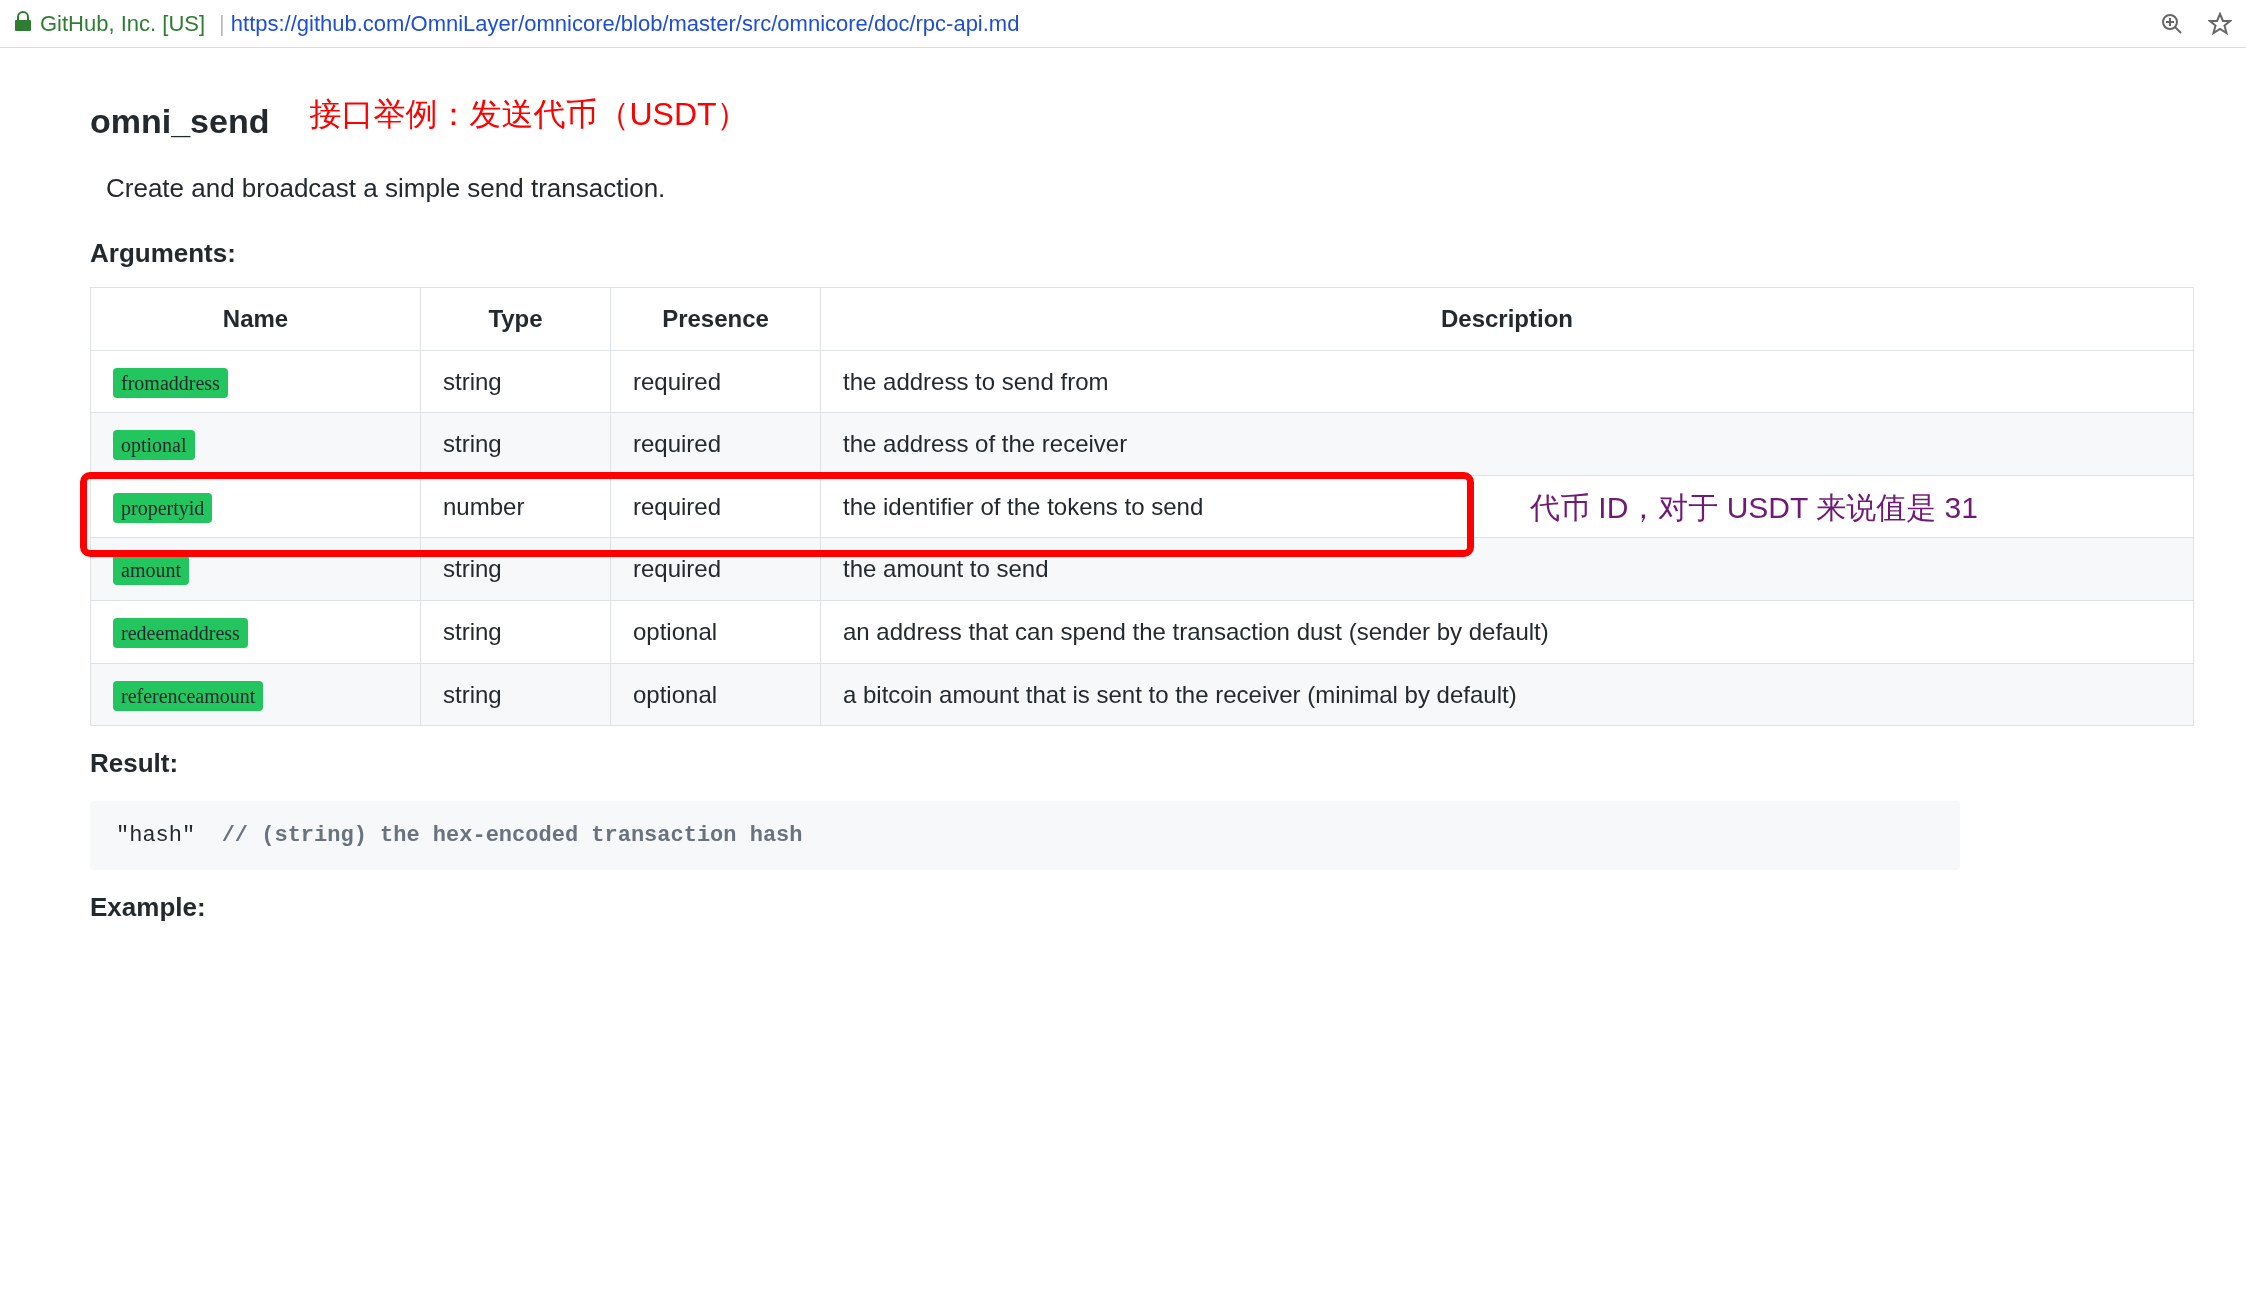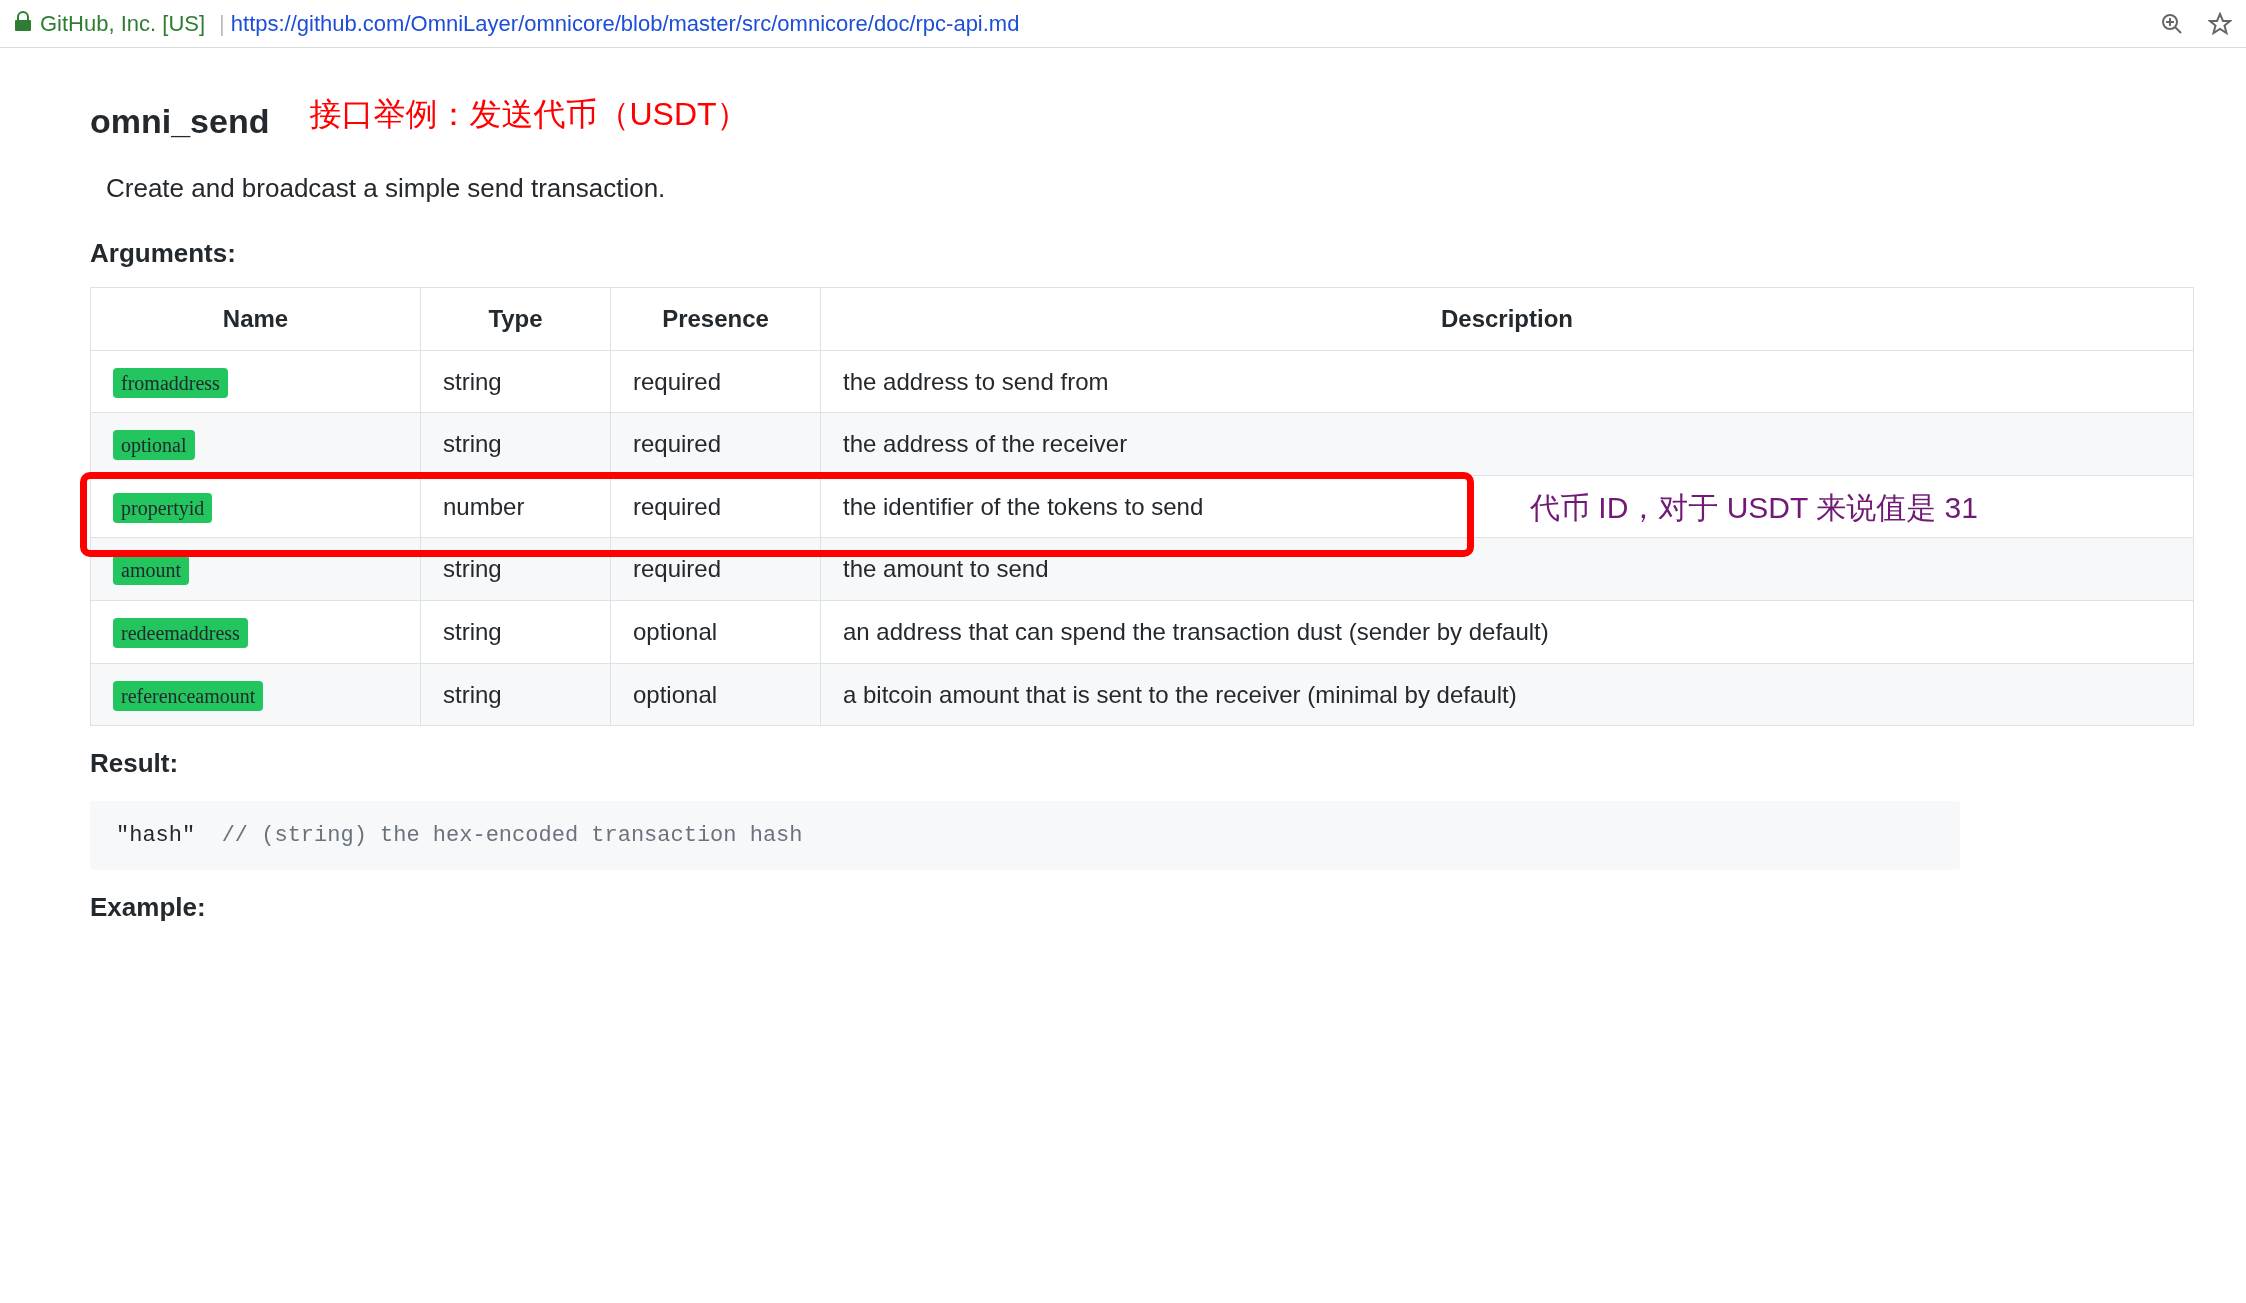--- a/index.html
+++ b/index.html
@@ -144,21 +144,21 @@
     background: #f6f8fa;
     padding: 22px 26px;
     font-family: SFMono-Regular, Consolas, "Liberation Mono", Menlo, monospace;
     font-size: 22px;
     border-radius: 4px;
     width: 1870px;
     box-sizing: border-box;
     overflow: hidden;
   }
   pre.result .str { color: #24292e; }
-  pre.result .cmt { color: #6a737d; }
+  pre.result .cmt { color: #6a737d; font-weight: bold; }
 </style>
 </head>
 <body>
 
 <div class="addrbar">
   <div class="addr-left">
     <span class="lock">
       <svg width="18" height="20" viewBox="0 0 18 20">
           <path fill="#2e7d32" d="M3 9V6a6 6 0 1 1 12 0v3h1a1 1 0 0 1 1 1v9a1 1 0 0 1-1 1H2a1 1 0 0 1-1-1v-9a1 1 0 0 1 1-1h1Zm2 0h8V6a4 4 0 1 0-8 0v3Z"></path>
         </svg>

